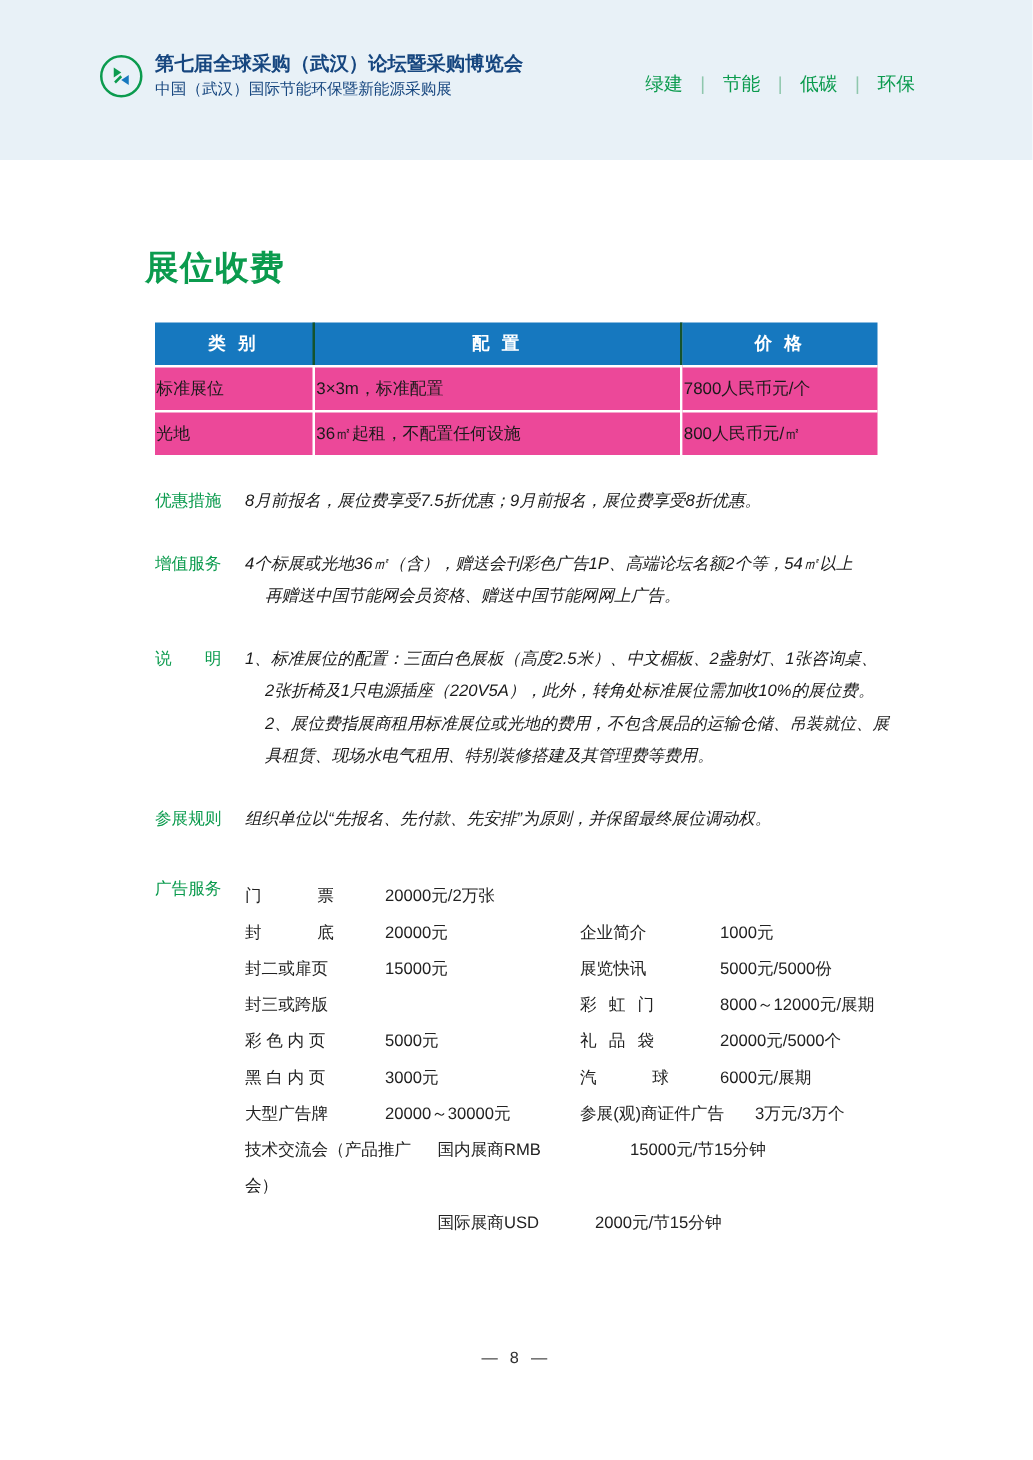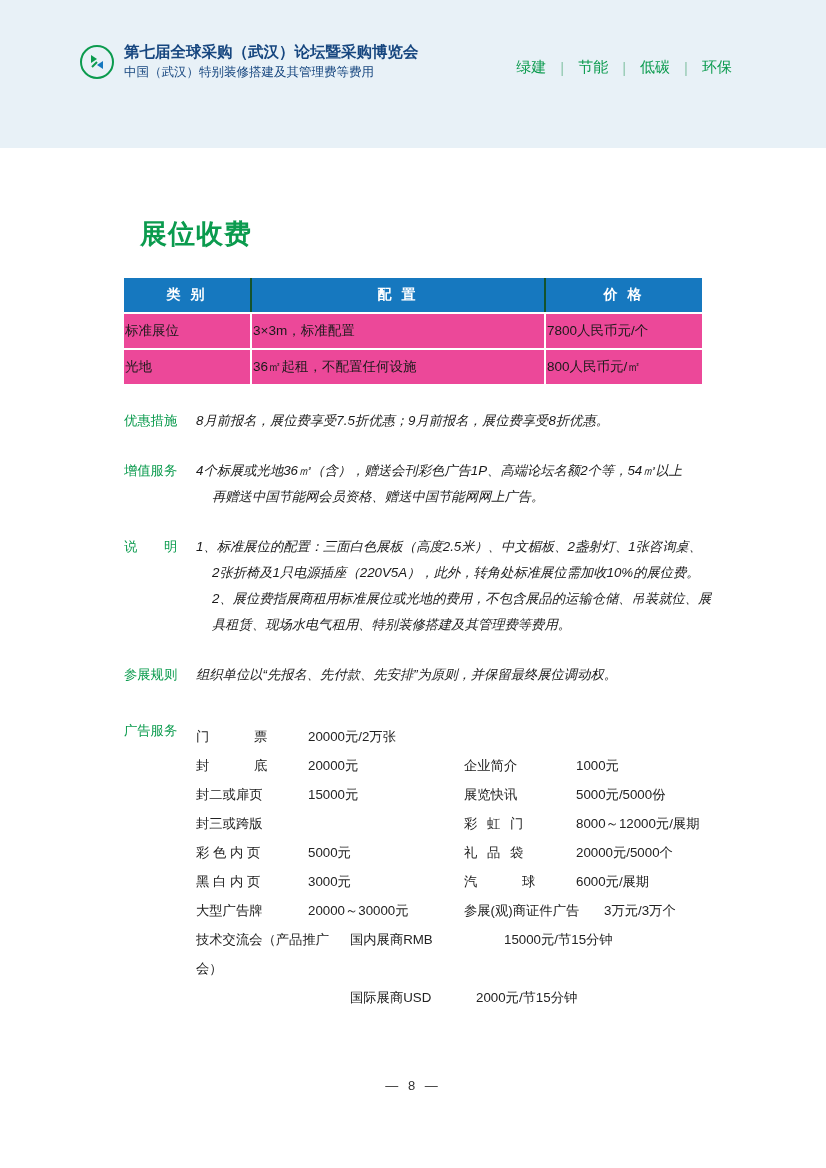--- a/index.html
+++ b/index.html
@@ -9,21 +9,21 @@
     height: 1168px;
     background: #ffffff;
     font-family: "Liberation Sans", sans-serif;
     color: #222;
     position: relative;
     overflow: hidden;
   }
   
   .header {
     width: 826px;
-    height: 148px;
+    height: 128px;
     background: #e8f1f7;
     position: relative;
     padding-left: 20px;
   }
   .logo-block {
     position: absolute;
     left: 80px;
     top: 42px;
     display: flex;
     align-items: center;
@@ -65,21 +65,21 @@
 
   
   .page {
     position: relative;
     padding: 0 80px;
   }
   h1.title {
     font-size: 27px;
     color: #0b9b4e;
     font-weight: bold;
-    margin: 68px 0 0 60px;
+    margin: 68px 0 0 36px;
     letter-spacing: 1px;
   }
 
   
   table.fees {
     margin: 26px 0 0 44px;
     border-collapse: separate;
     border-spacing: 0;
     width: 578px;
     table-layout: fixed;
@@ -165,21 +165,21 @@
   <div class="logo-block">
     <span class="logo-mark">
       <svg width="22" height="22" viewBox="0 0 22 22">
         <path d="M5 4 L11 8 L5 12 L5 4 Z" fill="#0b9b4e"></path>
         <path d="M17 10 L11 14 L17 18 L17 10 Z" fill="#1678bf"></path>
         <path d="M6 16 L11 11" stroke="#0b9b4e" stroke-width="2" fill="none"></path>
       </svg>
     </span>
     <span>
       <span class="logo-text-1">第七届全球采购（武汉）论坛暨采购博览会</span><br>
-      <span class="logo-text-2">中国（武汉）特别装修搭建及其管理费等费用</span>
+      <span class="logo-text-2">中国（武汉）国际节能环保暨新能源采购展</span>
     </span>
   </div>
   <div class="header-nav">
     <span class="nav-item">绿建</span>
     <span class="nav-sep">|</span>
     <span class="nav-item">节能</span>
     <span class="nav-sep">|</span>
     <span class="nav-item">低碳</span>
     <span class="nav-sep">|</span>
     <span class="nav-item">环保</span>

